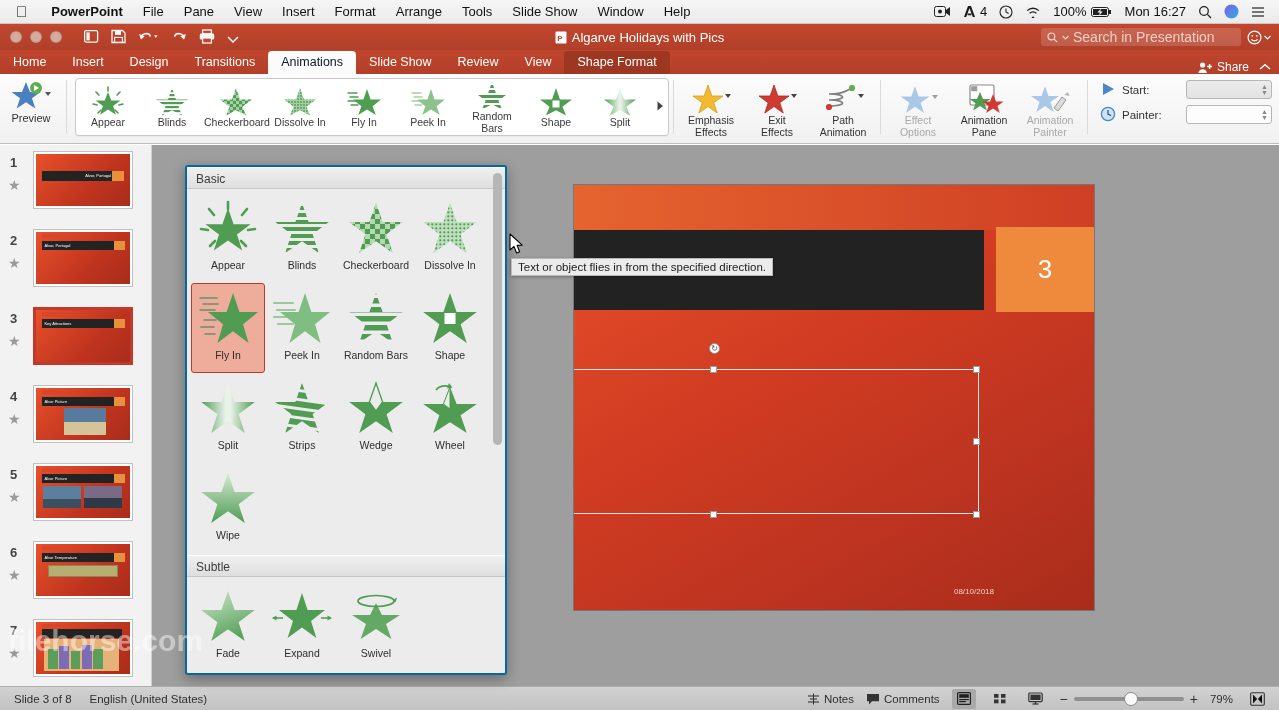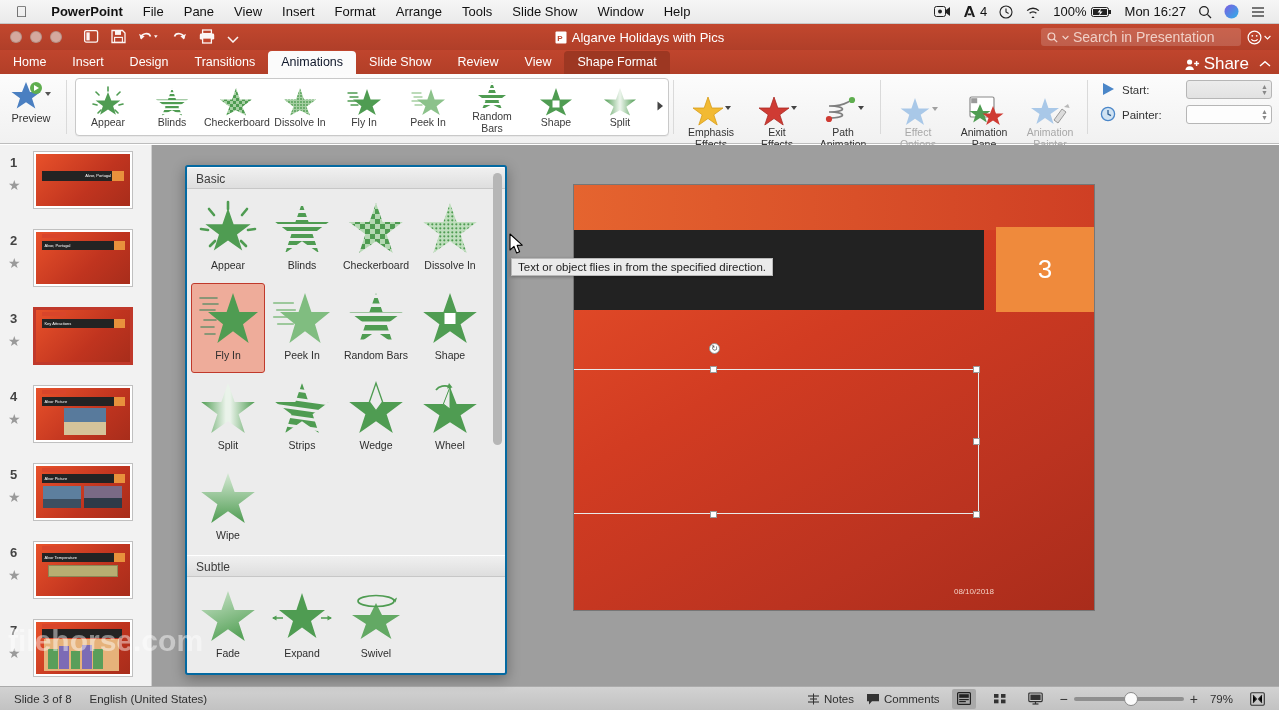--- a/index.html
+++ b/index.html
@@ -55,21 +55,21 @@
   
   #tabs {
     position:absolute; left:0; top:50px; width:1279px; height:24px;
     background:linear-gradient(#c0452d,#b23f28);
     display:flex; align-items:flex-end;
     color:#fff; font-size:12.5px;
   }
   .tab { padding:4px 13px 5px 13px; line-height:14px; white-space:nowrap; }
   .tab.active { background:#fbfbfb; color:#0f172a; border-radius:4px 4px 0 0; }
   .tab.ctx { background:#9d3722; color:#fff; border-radius:4px 4px 0 0; }
-  .share { margin-left:auto; display:flex; align-items:center; gap:4px; padding-right:8px; font-size:17px;}
+  .share { margin-left:auto; display:flex; align-items:center; gap:4px; padding-right:8px; font-size:12px;}
 
   
   #ribbon {
     position:absolute; left:0; top:74px; width:1279px; height:70px;
     background:linear-gradient(#fcfcfc,#f1f1f1);
     border-bottom:1px solid #bdbdbd;
     display:flex; align-items:flex-start;
   }
   .sep { width:1px; height:54px; background:#dadada; margin:6px 4px; }
 
@@ -83,21 +83,21 @@
     background:#fff; height:58px;
     display:flex; align-items:center; position:relative;
     box-shadow:0 1px 0 rgba(0,0,0,.04);
   }
   .gitem { width:64px; text-align:center; font-size:10.5px; color:#3a3a3a; }
   .gitem .s { display:block; height:30px; }
   .gscroll { width:16px; text-align:center; color:#555; font-size:10px; }
 
   .bigbtn {
     width:66px; display:flex; flex-direction:column; align-items:center;
-    padding-top:20px; font-size:10.5px; color:#333; text-align:center; line-height:12px;
+    padding-top:8px; font-size:10.5px; color:#333; text-align:center; line-height:12px;
   }
   .bigbtn.dim { color:#a8a8a8; }
   .bigbtn .ic { height:32px; display:flex; align-items:center; justify-content:center; }
 
   .timing { padding:6px 0 0 8px; font-size:11.5px; color:#333; }
   .trow { display:flex; align-items:center; gap:6px; margin-bottom:6px; }
   .trow .lbl { width:58px; }
   .spin {
     width:86px; height:19px; border:1px solid #b6b6b6; border-radius:3px;
     background:linear-gradient(#ececec,#e2e2e2); display:flex; align-items:center;

